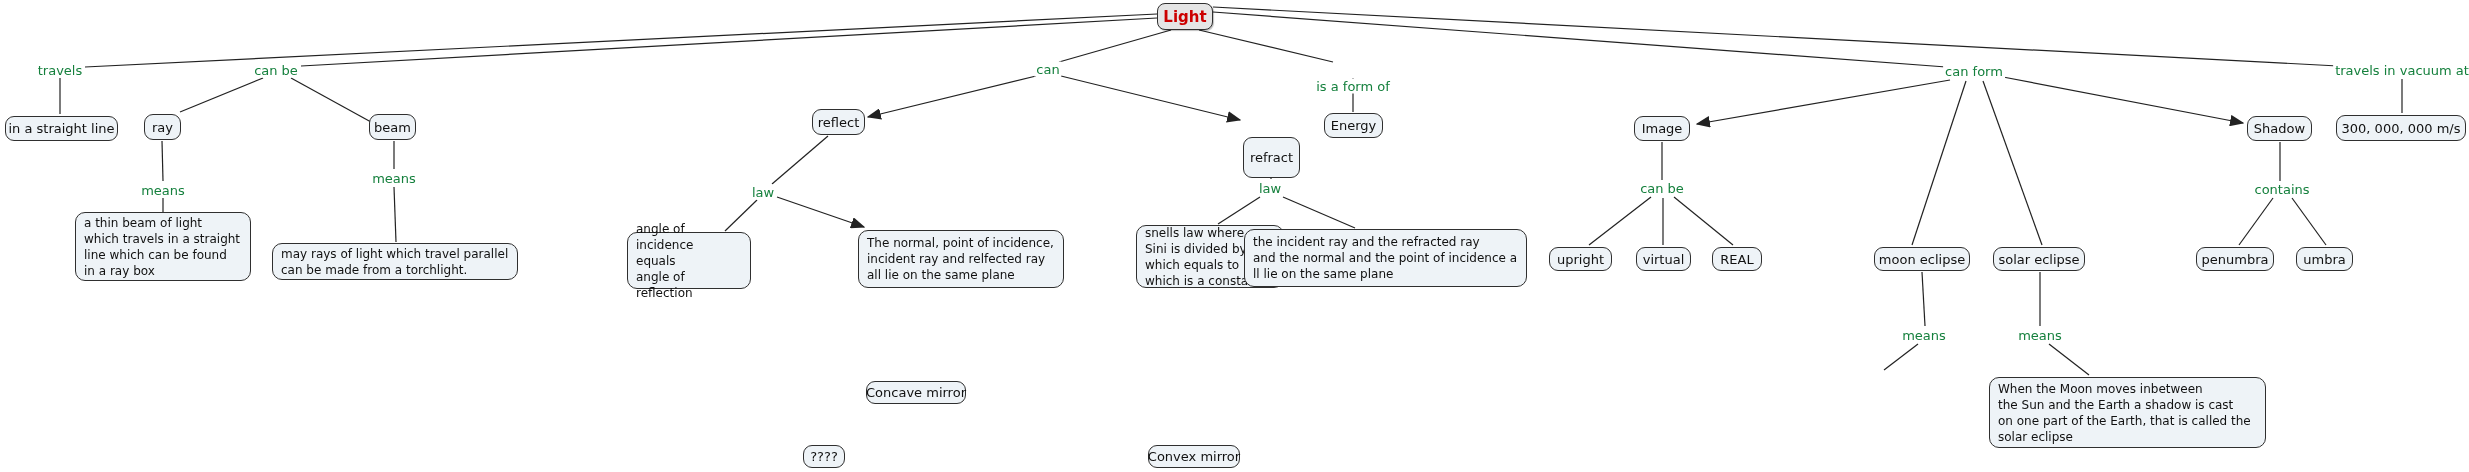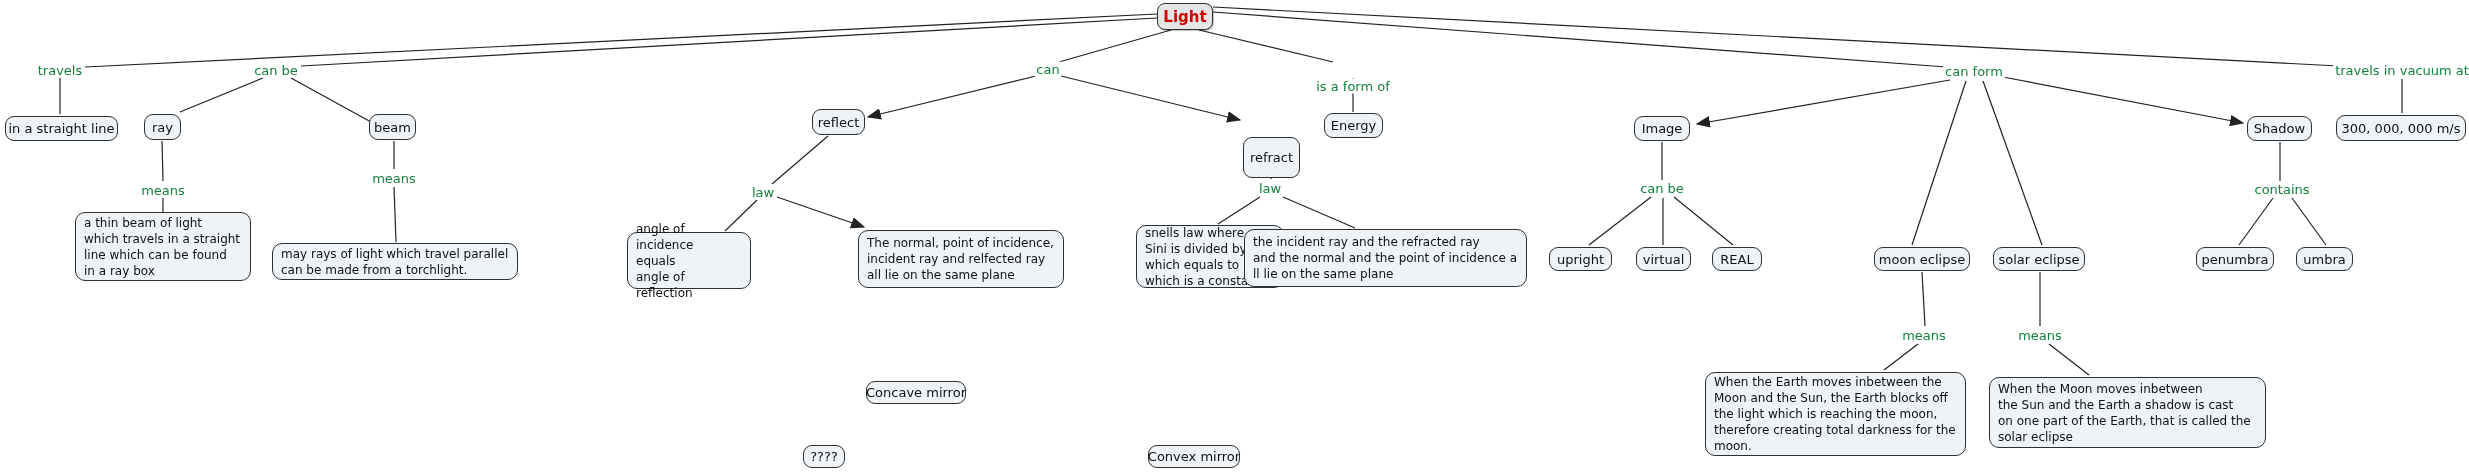--- a/index.html
+++ b/index.html
@@ -145,23 +145,18 @@
   <div class="pbox" style="left:858px;top:230px;width:206px;height:58px;">The normal, point of incidence,
  incident ray and relfected ray
 all lie on the same plane</div>
   <div class="pbox" style="left:1136px;top:225px;width:148px;height:63px;">snells law where
 Sini is divided by Sinr
 which equals to n
 which is a constant</div>
   <div class="pbox" style="left:1244px;top:229px;width:283px;height:58px;">the incident ray and the refracted ray
 and the normal and the point of incidence a
 ll lie on the same plane</div>
-  <div class="pbox" style="left:1705px;top:372px;width:261px;height:84px;">When the Earth moves inbetween the
-Moon and the Sun, the Earth blocks off
-the light which is reaching the moon,
-therefore creating total darkness for the
-moon.</div>
   <div class="pbox" style="left:1989px;top:377px;width:277px;height:71px;">When the Moon moves inbetween
 the Sun and the Earth a shadow is cast
 on one part of the Earth, that is called the
 solar eclipse</div>
 
 </div>
 
 </body></html>

